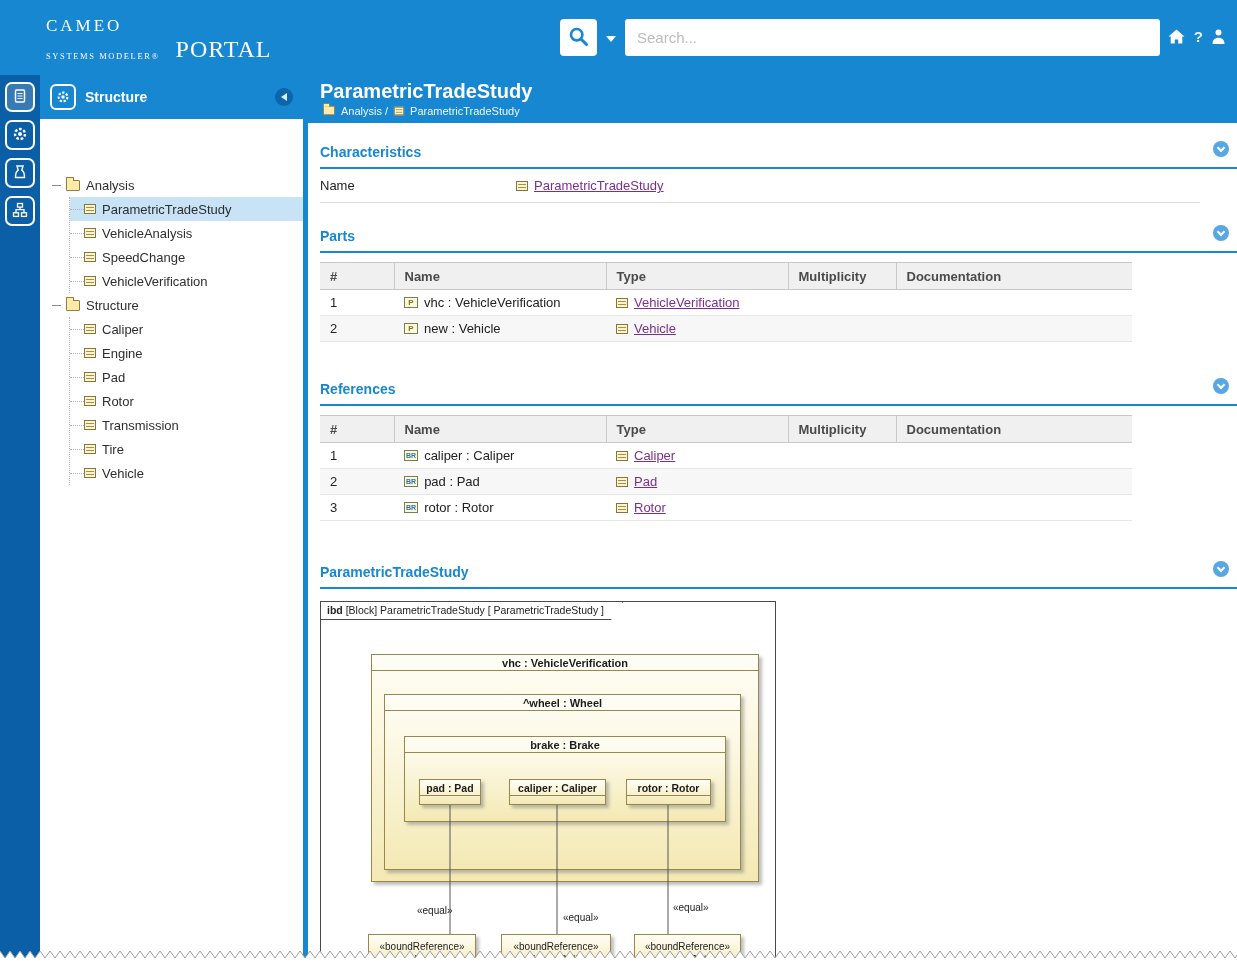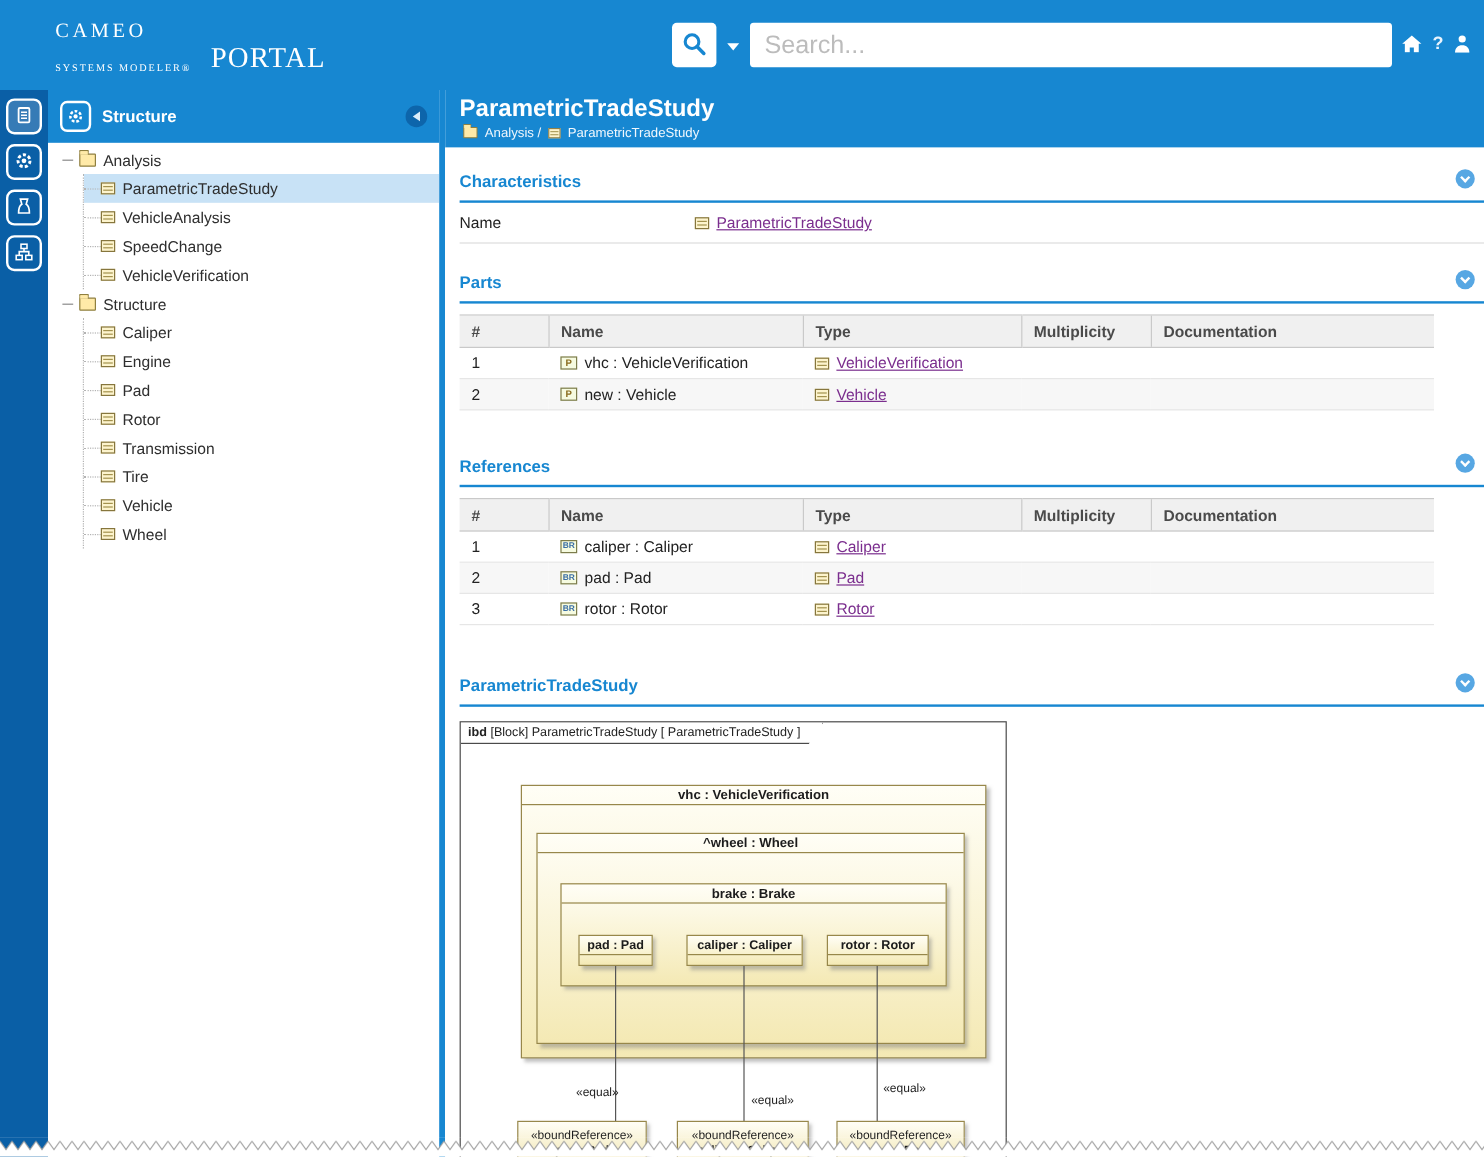--- a/index.html
+++ b/index.html
@@ -10,42 +10,42 @@
   .topbar { position:absolute; top:0; left:0; width:100%; height:75px; background:#1787d1; z-index:5; }
   .logo { position:absolute; left:46px; top:16px; display:flex; align-items:flex-end; gap:16px; color:#fff; cursor:default; }
   .logo-stack { display:flex; flex-direction:column; line-height:1.15; font-family:"Liberation Serif", serif;gap:16px; }
   .logo-l1 { font-size:17px; letter-spacing:3px; }
   .logo-l2 { font-size:8.5px; letter-spacing:1.6px; }
   .logo-portal { font-family:"Liberation Serif", serif; font-size:24px; letter-spacing:1px; line-height:1; }
 
   .searchwrap { position:absolute; left:560px; top:19px; display:flex; align-items:center; }
   .search-btn { width:37px; height:37px; background:#fff; border:none; border-radius:4px; display:flex; align-items:center; justify-content:center; padding:0; cursor:pointer; }
   .search-caret { width:0; height:0; border:5px solid transparent; border-top:6px solid #fff; margin:8px 9px 0 9px; cursor:pointer; }
-  .search-input { width:535px; height:37px; border:none; border-radius:3px; padding:0 12px; font-size:21px; color:#333; background:#fff; font-family:"Liberation Sans", sans-serif; }
+  .search-input { width:535px; height:37px; border:none; border-radius:3px; padding:0 12px; font-size:15px; color:#333; background:#fff; font-family:"Liberation Sans", sans-serif; }
   .search-input::placeholder { color:#bcbcbc; }
   .header-icons { position:absolute; right:12px; top:28px; display:flex; align-items:center; gap:9px; }
   .hicon { display:flex; align-items:center; cursor:pointer; }
   .help { font-size:15px; font-weight:bold; color:#eaf4fd; cursor:pointer; }
 
   
   .bodyrow { position:absolute; top:75px; left:0; right:0; bottom:0; display:flex; }
 
   .iconstrip { width:40px; background:#0a5fa6; display:flex; flex-direction:column; align-items:center; padding-top:7px; gap:8px; flex:none; }
   .strip-btn { width:30px; height:30px; border:2px solid #fff; border-radius:7px; background:transparent; display:flex; align-items:center; justify-content:center; padding:0; cursor:pointer; }
   .strip-btn.active { background:rgba(255,255,255,0.18); }
 
   
-  .sidebar { width:331px; flex:none; background:#fff; border-right:5px solid #1787d1; display:flex; flex-direction:column; }
+  .sidebar { width:268px; flex:none; background:#fff; border-right:5px solid #1787d1; display:flex; flex-direction:column; }
   .side-head { height:44px; background:#1787d1; display:flex; align-items:center; gap:9px; padding:0 10px; position:relative; flex:none; }
   .side-gear { width:26px; height:26px; border:2px solid #fff; border-radius:6px; display:flex; align-items:center; justify-content:center; }
   .side-title { color:#fff; font-weight:bold; font-size:14px; }
   .collapse-btn { position:absolute; right:10px; top:13px; width:18px; height:18px; border-radius:50%; background:#0d65ab; border:none; display:flex; align-items:center; justify-content:center; cursor:pointer; padding:0; }
   .arrow-left { width:0; height:0; border:4px solid transparent; border-right:6px solid #dcedfa; margin-left:-4px; }
 
-  .tree { flex:1; padding:2px 0 0 12px; font-size:13px; color:#2e2e2e; overflow:hidden; }
+  .tree { flex:1; padding:18px 0 0 12px; font-size:13px; color:#2e2e2e; overflow:hidden;margin-top:36px; }
   .tree-row { display:flex; align-items:center; height:24px; cursor:pointer; white-space:nowrap; }
   .handle { width:12px; flex:none; display:flex; align-items:center; }
   .handle::before { content:""; width:9px; border-top:1px solid #8a8a8a; }
   .children { margin-left:17px; border-left:1px dotted #b3b3b3; }
   .stub { width:14px; flex:none; border-top:1px dotted #b3b3b3; }
   .tlabel { margin-left:6px; }
   .tree-row.selected { background:#c8e2f6; }
 
   .folder-ico { width:14px; height:11px; background:#ffeaa8; border:1px solid #8f7f3f; border-radius:1px; position:relative; flex:none; margin-left:2px; }
   .folder-ico::before { content:""; position:absolute; top:-4px; left:-1px; width:6px; height:3px; background:#ffeaa8; border:1px solid #8f7f3f; border-bottom:none; border-radius:1px 1px 0 0; }
@@ -273,25 +273,20 @@
           <div class="tree-row">
             <span class="stub"></span>
               <span class="blk-ico"></span>
             <span class="tlabel">Tire</span>
           </div>
           <div class="tree-row">
             <span class="stub"></span>
               <span class="blk-ico"></span>
             <span class="tlabel">Vehicle</span>
           </div>
-          <div class="tree-row">
-            <span class="stub"></span>
-              <span class="blk-ico"></span>
-            <span class="tlabel">Wheel</span>
-          </div>
         </div>
       </div>
     </aside>
 
     <main class="main">
       <div class="main-head">
         <div class="main-title">ParametricTradeStudy</div>
         <div class="breadcrumb">
           <span class="folder-ico"></span>
           <span class="crumb">Analysis /</span>

